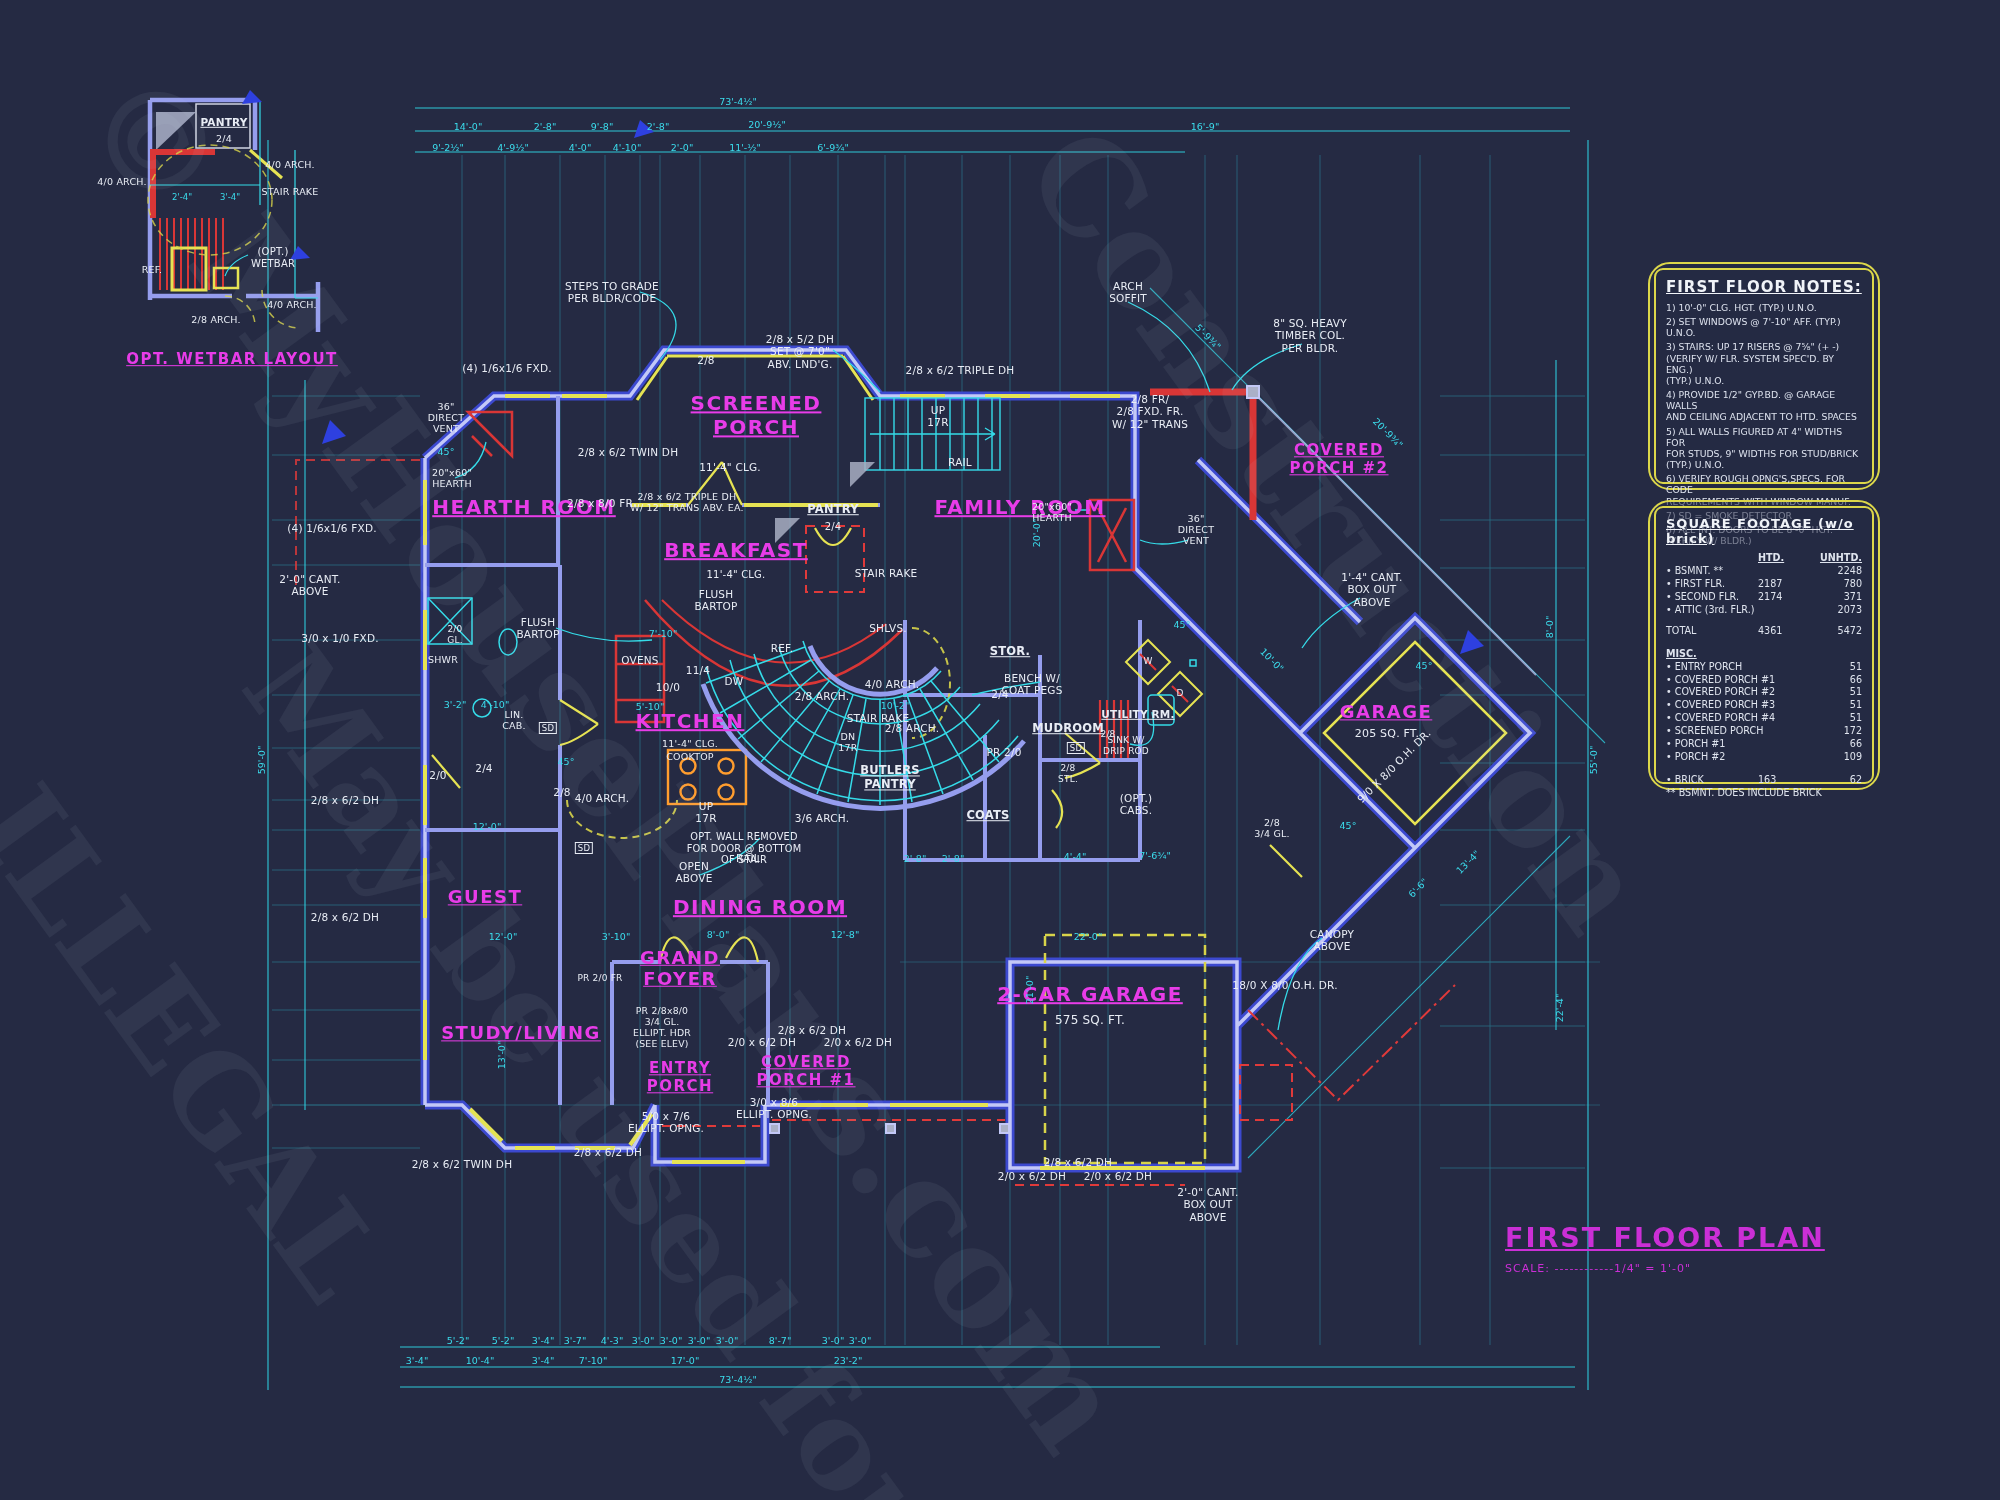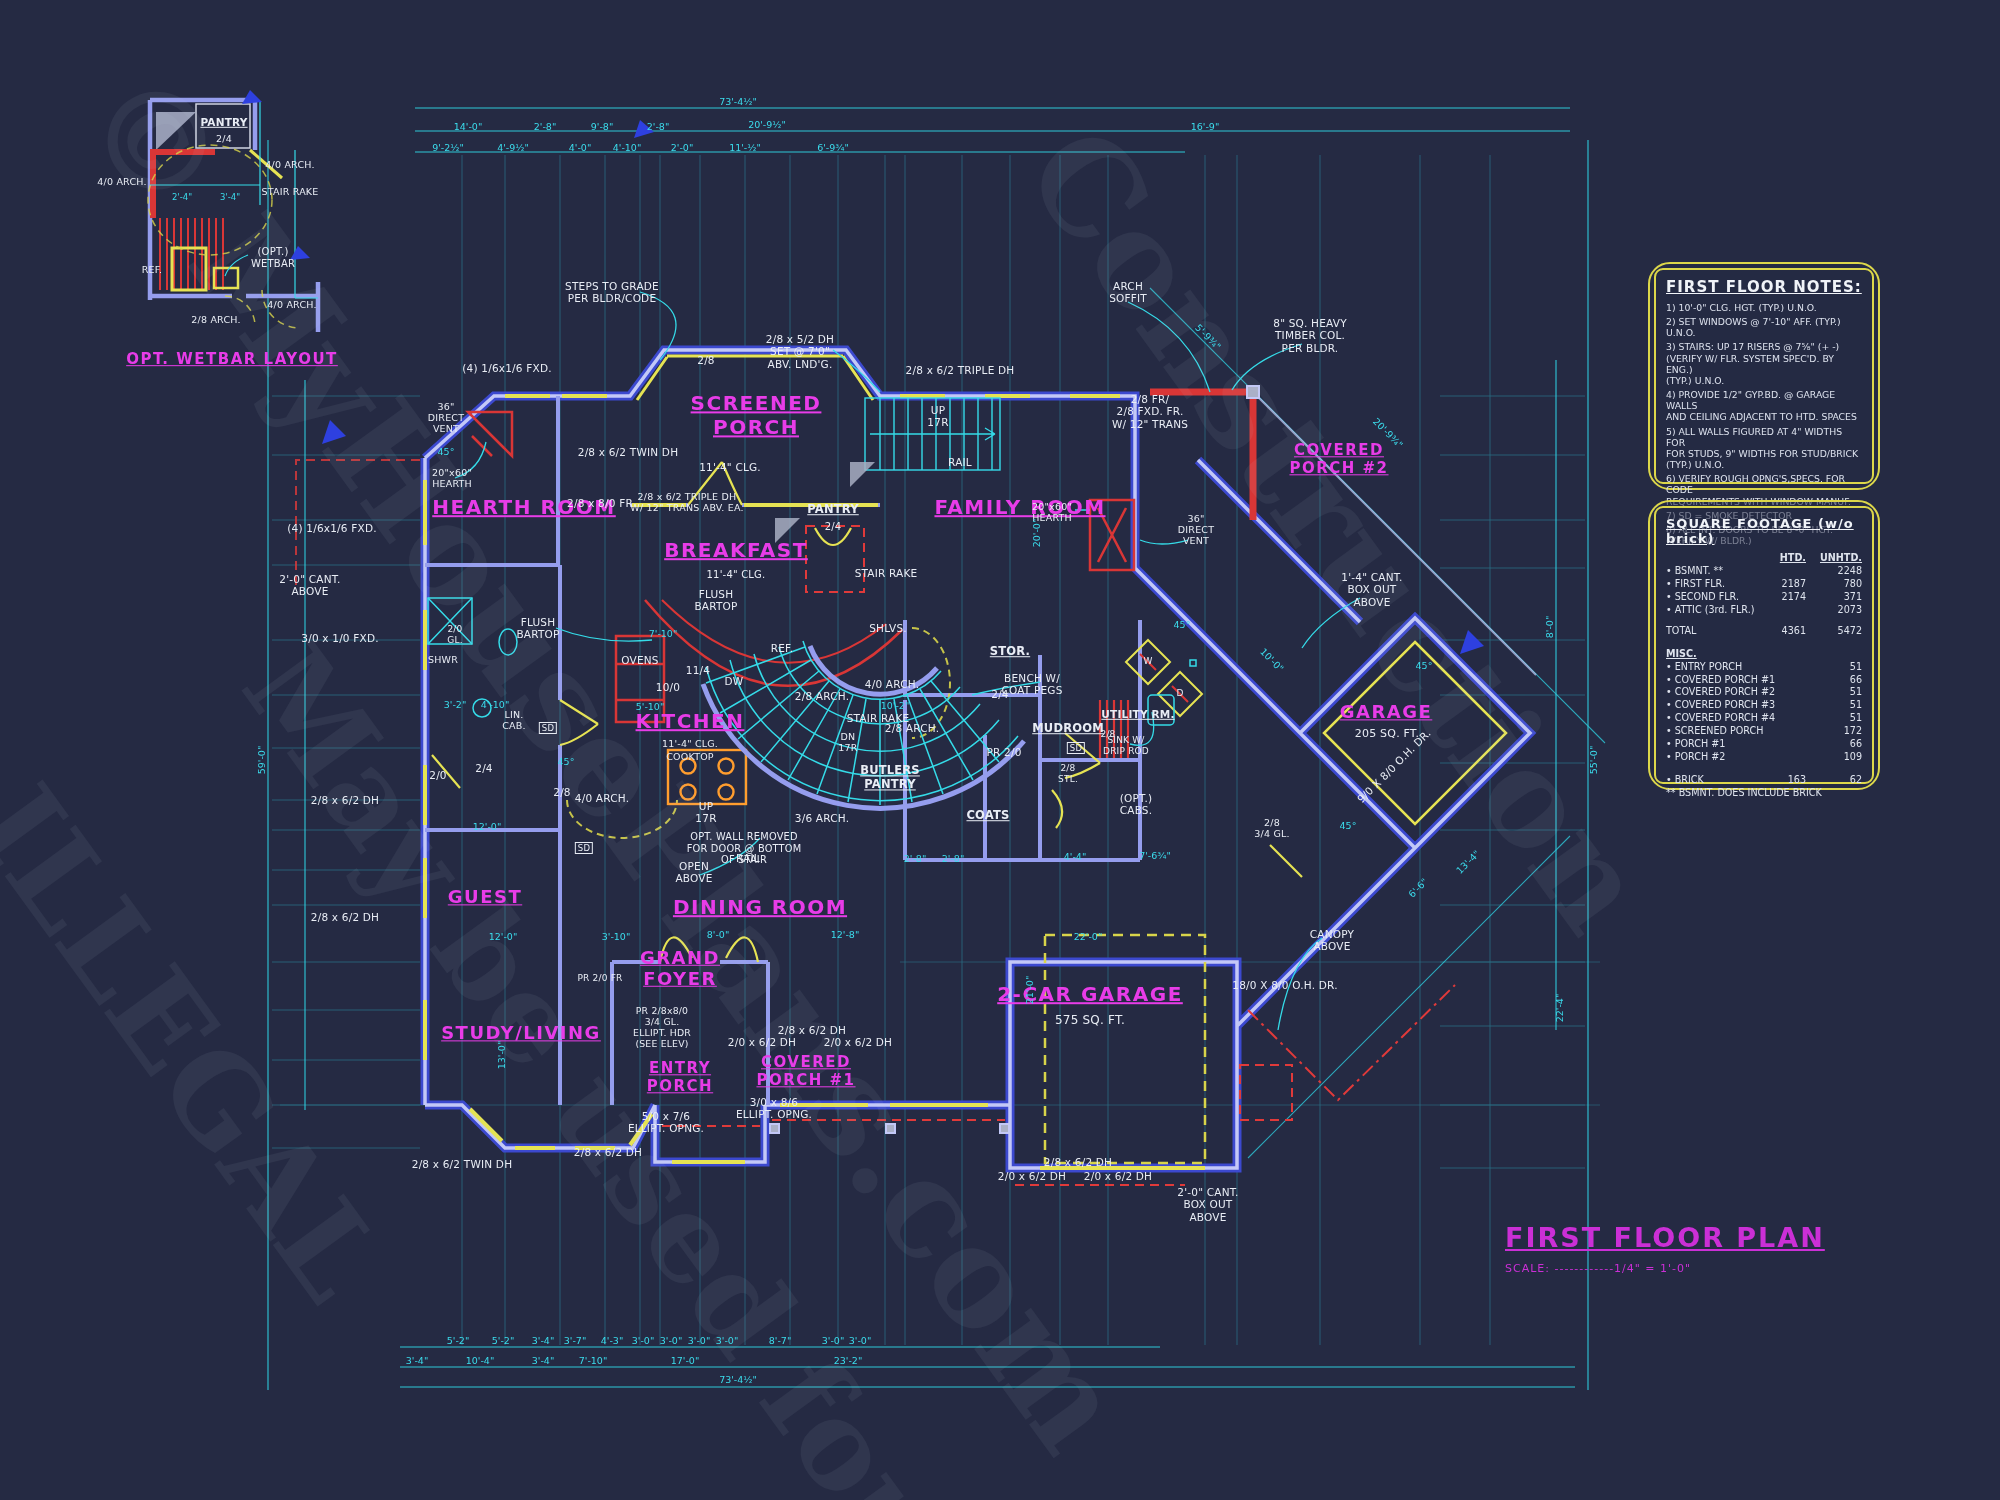--- a/index.html
+++ b/index.html
@@ -17,21 +17,21 @@
   .room{color:#e83ce8;font-weight:bold;text-decoration:underline;letter-spacing:1.5px;font-size:20px;}
   .r18{font-size:18px;} .r16{font-size:15px;}
   .wlabel{font-weight:bold;text-decoration:underline;font-size:11.5px;}
   .sdbox{border:1.2px solid #e9edf5;padding:0 2px;font-size:8.5px;}
   .panel{position:absolute;border:2px solid #dcd74a;border-radius:22px;padding:4px;background:rgba(37,42,67,.55);}
   .panel-inner{border:2px solid #dcd74a;border-radius:9px;box-sizing:border-box;height:100%;
        padding:8px 10px;color:#dfe4ee;}
   .ptitle{font-size:15px;font-weight:bold;text-decoration:underline;letter-spacing:1px;color:#f0f3f8;margin-bottom:6px;}
   .note{font-size:9.3px;line-height:1.2;margin-bottom:3px;white-space:pre-line;color:#dde2ee;}
   .sqrow{display:flex;font-size:9.6px;line-height:1.35;}
-  .sqrow .c1{flex:1;text-align:left;} .sqrow .c2{width:48px;text-align:right;} .sqrow .c3{width:56px;text-align:right;}
+  .sqrow .c1{flex:1;text-align:left;} .sqrow .c2{width:48px;} .sqrow .c3{width:56px;text-align:right;}
   .sqhead{text-decoration:underline;font-weight:bold;}
   .tb-title{position:absolute;color:#cb2fd6;font-size:27px;font-weight:bold;letter-spacing:2px;
        text-decoration:underline;}
   .tb-scale{position:absolute;color:#cb2fd6;font-size:11px;letter-spacing:1px;}
 </style>
 </head>
 <body>
 
 <div id="sheet">
 

